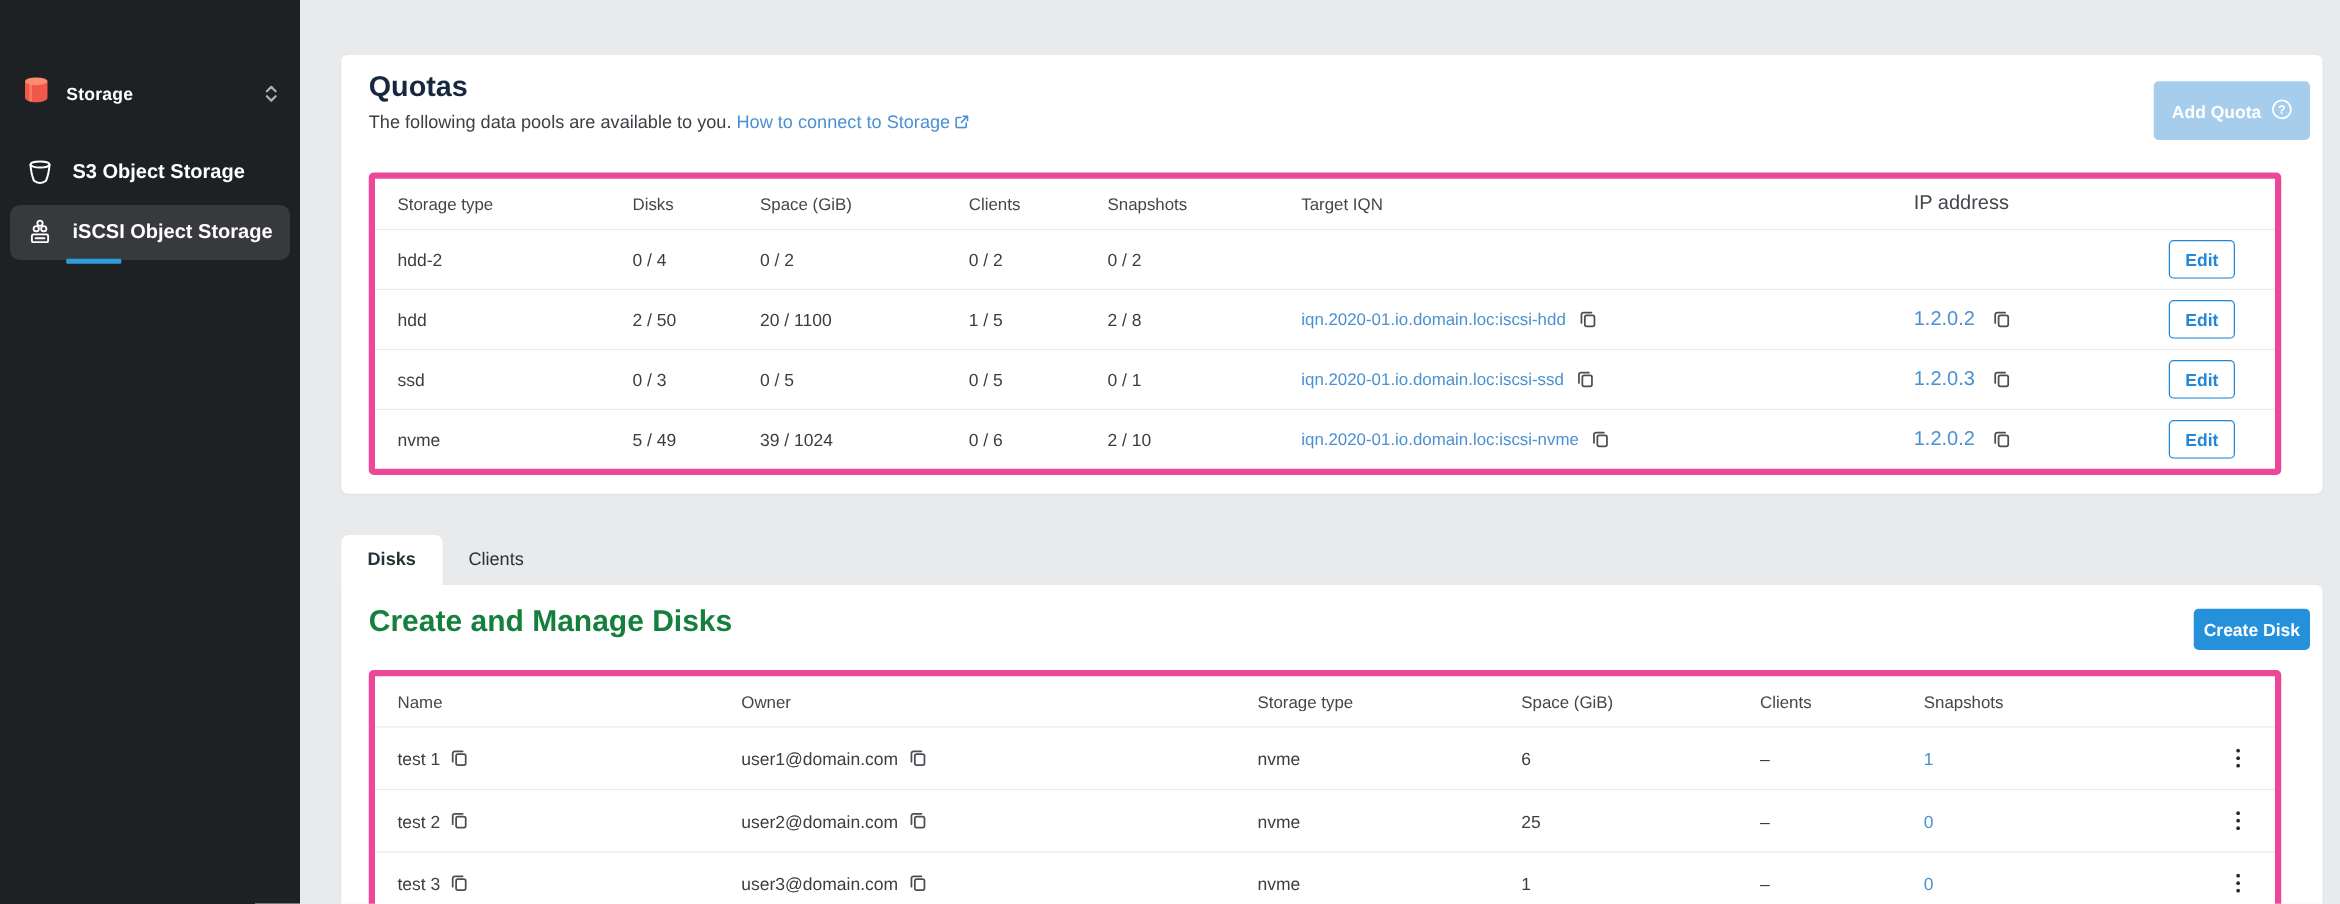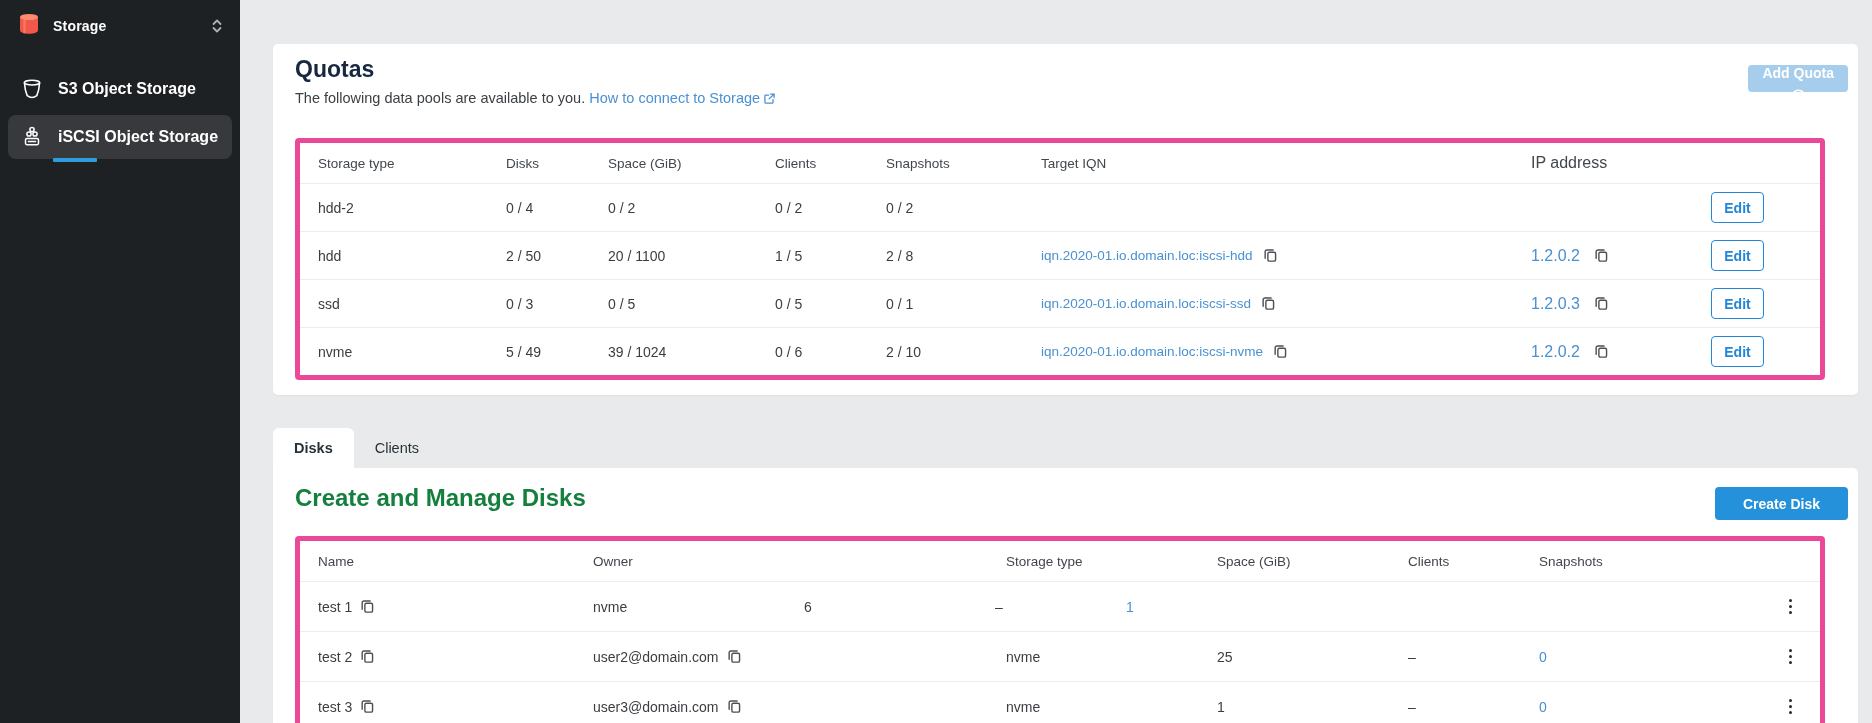--- a/index.html
+++ b/index.html
@@ -12,20 +12,21 @@
     color:#383c41;
   }
   
   .sidebar {
     position:absolute; left:0; top:0; width:240px; height:723px;
     background:#1e2124;
   }
   .side-header {
     display:flex; align-items:center; gap:11px;
     padding:11px 16px 10px 16px;
+    margin-top:48px;
   }
   .side-title { color:#fff; font-weight:bold; font-size:14px; letter-spacing:.2px; }
   .side-chevrons { margin-left:auto; display:flex; cursor:pointer; }
   .side-nav { margin-top:16px; }
   .side-item {
     position:relative;
     display:flex; align-items:center; gap:14px;
     height:44px; margin:4px 8px; padding:0 12px;
     border-radius:8px; cursor:pointer;
     color:#fff; font-weight:bold; font-size:16px;
@@ -50,29 +51,29 @@
     font-size:23px; font-weight:bold; color:#16273f;
   }
   .q-sub {
     position:absolute; left:22px; top:46px;
     font-size:14.5px; color:#3c4044;
   }
   .link { color:#4a90d2; text-decoration:none; cursor:pointer; }
   .ext-icon { display:inline-block; vertical-align:-1px; margin-left:4px; }
 
   .btn-add-quota {
-    position:absolute; right:10px; top:21px; height:27px;
+    position:absolute; right:10px; top:21px; height:47px;
     display:flex; align-items:center; gap:8px;
     padding:0 14px; border:none; border-radius:4px;
     background:#a6cdec; color:#fff; font-weight:bold; font-size:14px;
-    font-family:inherit; cursor:default;flex-direction:column;
+    font-family:inherit; cursor:default;
   }
   .btn-create-disk {
     position:absolute; right:10px; top:19px; height:33px;
-    padding:0 28px; border:none; border-radius:4px;
+    padding:0 8px; border:none; border-radius:4px;
     background:#2591da; color:#fff; font-weight:bold; font-size:14px;
     font-family:inherit; cursor:pointer;
   }
 
   
   .tbl {
     position:absolute; left:22px; width:1530px;
     border:5px solid #ec4899; border-radius:4px;
     background:#fff;
   }
@@ -84,21 +85,21 @@
   .d-tbl .thead { height:40px; }
   .tc { flex:0 0 auto; display:flex; align-items:center; gap:10px; overflow:hidden; white-space:nowrap; }
   
   .q1 { width:206px; padding-left:18px; }
   .q2 { width:102px; }
   .q3 { width:167px; }
   .q4 { width:111px; }
   .q5 { width:155px; }
   .q6 { width:490px; font-size:13.5px; }
   .q7 { width:180px; gap:14px; font-size:16px; }
-  .q8 { flex:1 1 auto; display:flex; justify-content:flex-start; padding-right:8px; }
+  .q8 { flex:1 1 auto; display:flex; justify-content:center; padding-right:8px; }
   
   .d1 { width:293px; padding-left:18px; gap:8px; }
   .d2 { width:413px; gap:8px; }
   .d3 { width:211px; }
   .d4 { width:191px; }
   .d5 { width:131px; }
   .d6 { width:200px; }
   .d7 { flex:1 1 auto; display:flex; justify-content:flex-end; padding-right:24px; }
 
   .edit-btn {
@@ -327,20 +328,29 @@
     <div class="trow">
       <div class="tc d1">
         <span>test 1</span>
         <span class="copy">
             <svg width="15" height="15" viewBox="0 0 16 16" fill="none" stroke="#4b4f54" stroke-width="1.5" stroke-linecap="round" stroke-linejoin="round">
               <rect x="5.2" y="4.6" width="8.2" height="9.4" rx="1.6"></rect>
               <path d="M10.8 2.2 H4.2 A1.9 1.9 0 0 0 2.3 4.1 V11"></path>
             </svg>
           </span>
       </div>
+      <div class="tc d2">
+        <span>user1@domain.com</span>
+        <span class="copy">
+            <svg width="15" height="15" viewBox="0 0 16 16" fill="none" stroke="#4b4f54" stroke-width="1.5" stroke-linecap="round" stroke-linejoin="round">
+              <rect x="5.2" y="4.6" width="8.2" height="9.4" rx="1.6"></rect>
+              <path d="M10.8 2.2 H4.2 A1.9 1.9 0 0 0 2.3 4.1 V11"></path>
+            </svg>
+          </span>
+      </div>
       <div class="tc d3">nvme</div>
       <div class="tc d4">6</div>
       <div class="tc d5">–</div>
       <div class="tc d6">
           <a class="link">1</a>
         </div>
       <div class="tc d7">
           <span class="kebab">
             <i></i>
             <i></i>

